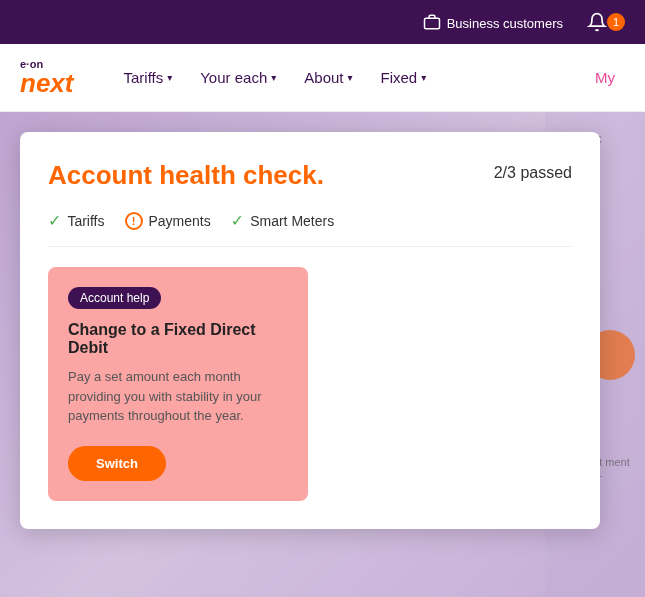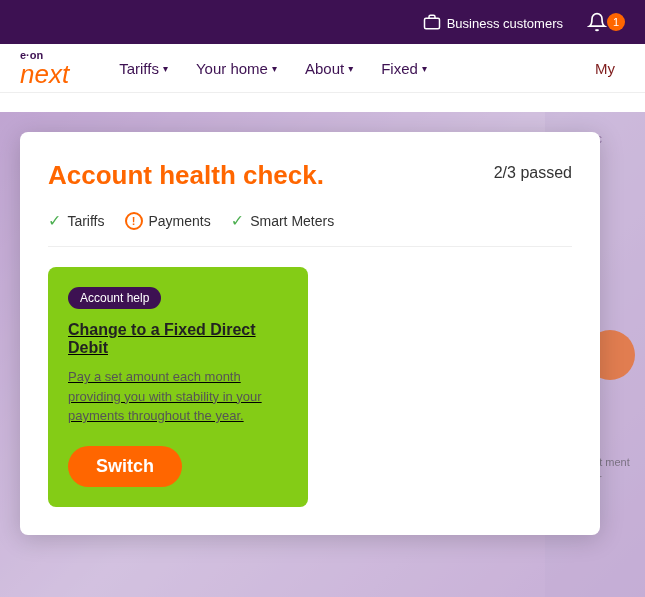--- a/index.html
+++ b/index.html
@@ -43,39 +43,39 @@
     }
     .bell-wrapper {
       position: relative;
       display: flex;
       align-items: center;
     }
 
     
     .nav-bar {
       background-color: white;
-      height: 49px;
+      height: 68px;
       display: flex;
       align-items: center;
       padding: 9px 20px;
       border-bottom: 1px solid #eee;
     }
     .logo {
       margin-right: 40px;
     }
     .logo-eon {
       font-size: 11px;
       color: #3d1152;
       font-weight: bold;
       line-height: 1;
     }
     .logo-next {
       font-size: 26px;
       color: #ff6600;
-      font-weight: normal;
+      font-weight: bold;
       font-style: italic;
       line-height: 1;
     }
     .nav-items {
       display: flex;
       align-items: center;
       gap: 8px;
       flex: 1;
     }
     .nav-item {
@@ -88,21 +88,21 @@
       font-weight: 500;
       cursor: pointer;
     }
     .nav-chevron {
       font-size: 10px;
       color: #3d1152;
     }
     .nav-my {
       margin-left: auto;
       font-size: 15px;
-      color: #7f1d1d;
+      color: #ec4899;
       font-weight: 500;
       padding: 8px 10px;
       cursor: pointer;
     }
 
     
     .page-bg {
       background: linear-gradient(135deg, #c8a8d8 0%, #e8d8f0 50%, #d4b8e0 100%);
       position: absolute;
       top: 112px;
@@ -235,25 +235,24 @@
       height: 18px;
       display: flex;
       align-items: center;
       justify-content: center;
       font-size: 11px;
       font-weight: bold;
     }
 
     
     .info-card {
-      background: #84cc16;
+      background: #fca5a5;
       border-radius: 8px;
       padding: 20px;
       max-width: 260px;
-      text-decoration: underline;
     }
     .card-badge {
       background: #3d1152;
       color: white;
       font-size: 12px;
       padding: 4px 12px;
       border-radius: 20px;
       display: inline-block;
       margin-bottom: 12px;
     }
@@ -268,21 +267,21 @@
       color: #555;
       line-height: 1.5;
       margin-bottom: 20px;
     }
     .card-btn {
       background: #ff6600;
       color: white;
       border: none;
       border-radius: 24px;
       padding: 10px 28px;
-      font-size: 18px;
+      font-size: 13px;
       font-weight: bold;
       cursor: pointer;
     }
   </style>
 </head>
 <body>
 
 <div class="top-bar">
   <div class="top-bar-item">
     <svg width="18" height="18" viewBox="0 0 24 24" fill="none" stroke="white" stroke-width="2">
@@ -304,21 +303,21 @@
   <div class="logo">
     <div class="logo-eon">e·on</div>
     <div class="logo-next">next</div>
   </div>
   <div class="nav-items">
     <div class="nav-item">
       <span>Tariffs</span>
       <span class="nav-chevron">▾</span>
     </div>
     <div class="nav-item">
-      <span>Your home</span>
+      <span>Your each</span>
       <span class="nav-chevron">▾</span>
     </div>
     <div class="nav-item">
       <span>About</span>
       <span class="nav-chevron">▾</span>
     </div>
     <div class="nav-item">
       <span>Fixed</span>
       <span class="nav-chevron">▾</span>
     </div>

